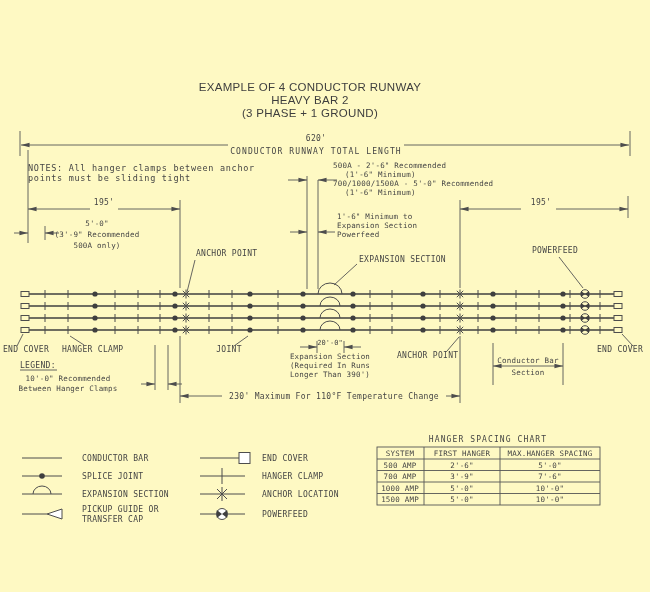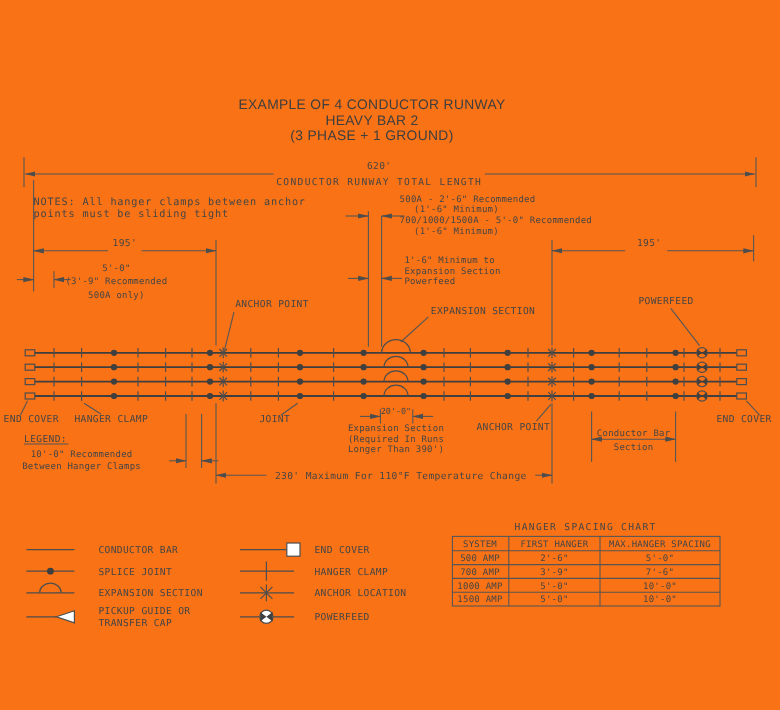--- a/index.html
+++ b/index.html
@@ -1,16 +1,16 @@
 <!DOCTYPE html>
 <html><head>
 <meta charset="utf-8">
 <style>
   html,body{margin:0;padding:0;background:#ffffff;}
-  #canvas{width:650px;height:592px;position:relative;background:#f97316;}
+  #canvas{width:650px;height:592px;position:relative;background:#fef9c3;}
   svg text{font-family:"DejaVu Sans Mono","Liberation Mono",monospace;fill:#454545;}
   .t8{font-size:8px;letter-spacing:.3px}
   .t75{font-size:7.5px;letter-spacing:.2px}
   .t7{font-size:7px}
   .t85{font-size:8.5px;letter-spacing:.7px}
   .tsp{font-size:8px;letter-spacing:1.1px}
   .ttl{font-family:"Liberation Sans","DejaVu Sans",sans-serif;font-size:11.5px;fill:#3e3e3e;letter-spacing:.3px}
   .mid{text-anchor:middle}
   .ln{stroke:#4d4d4d;stroke-width:1;fill:none}
   .thin{stroke:#555555;stroke-width:.9;fill:none}

